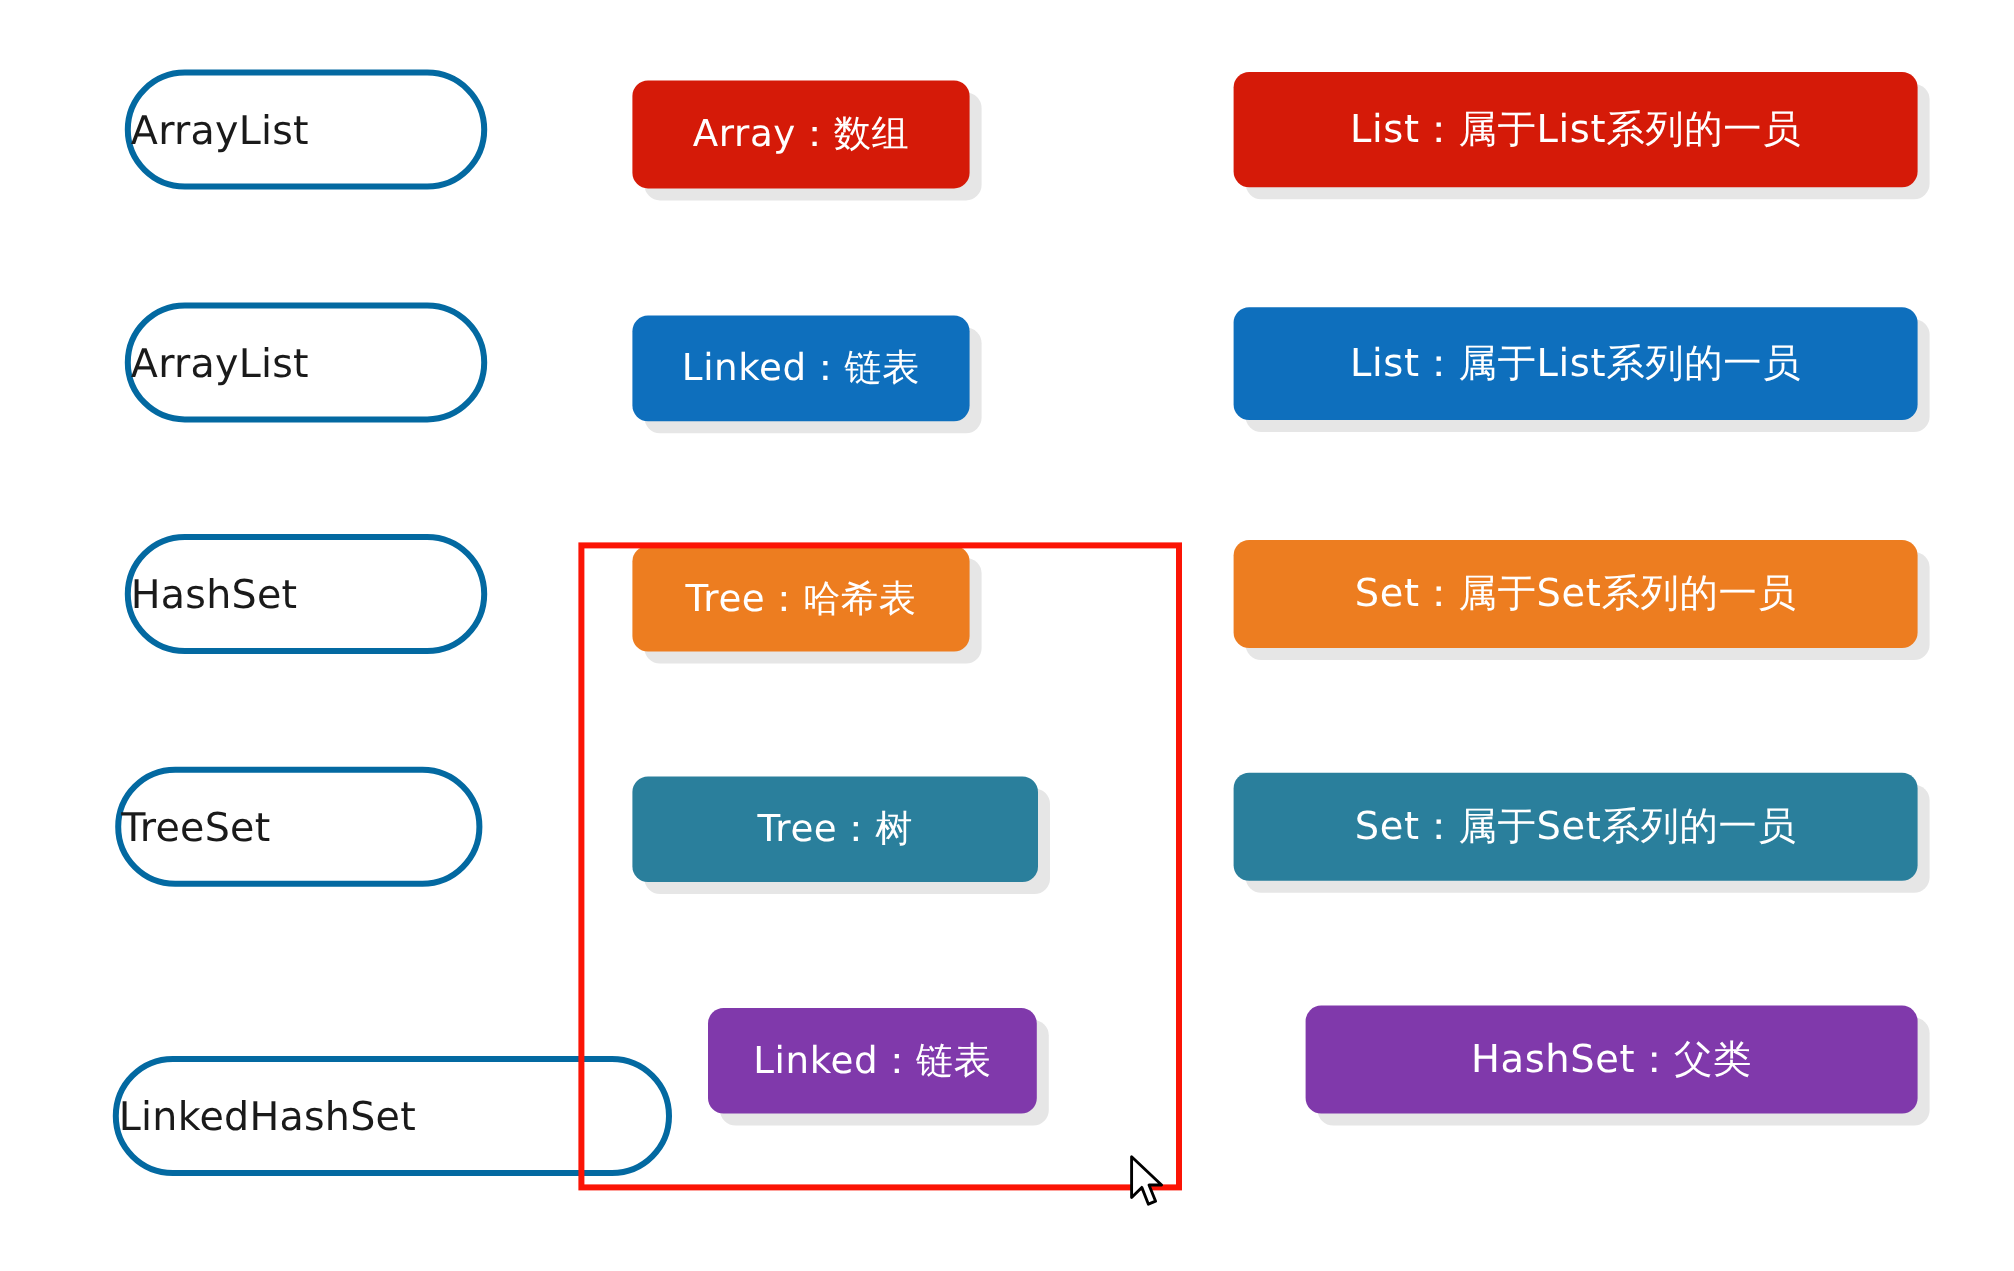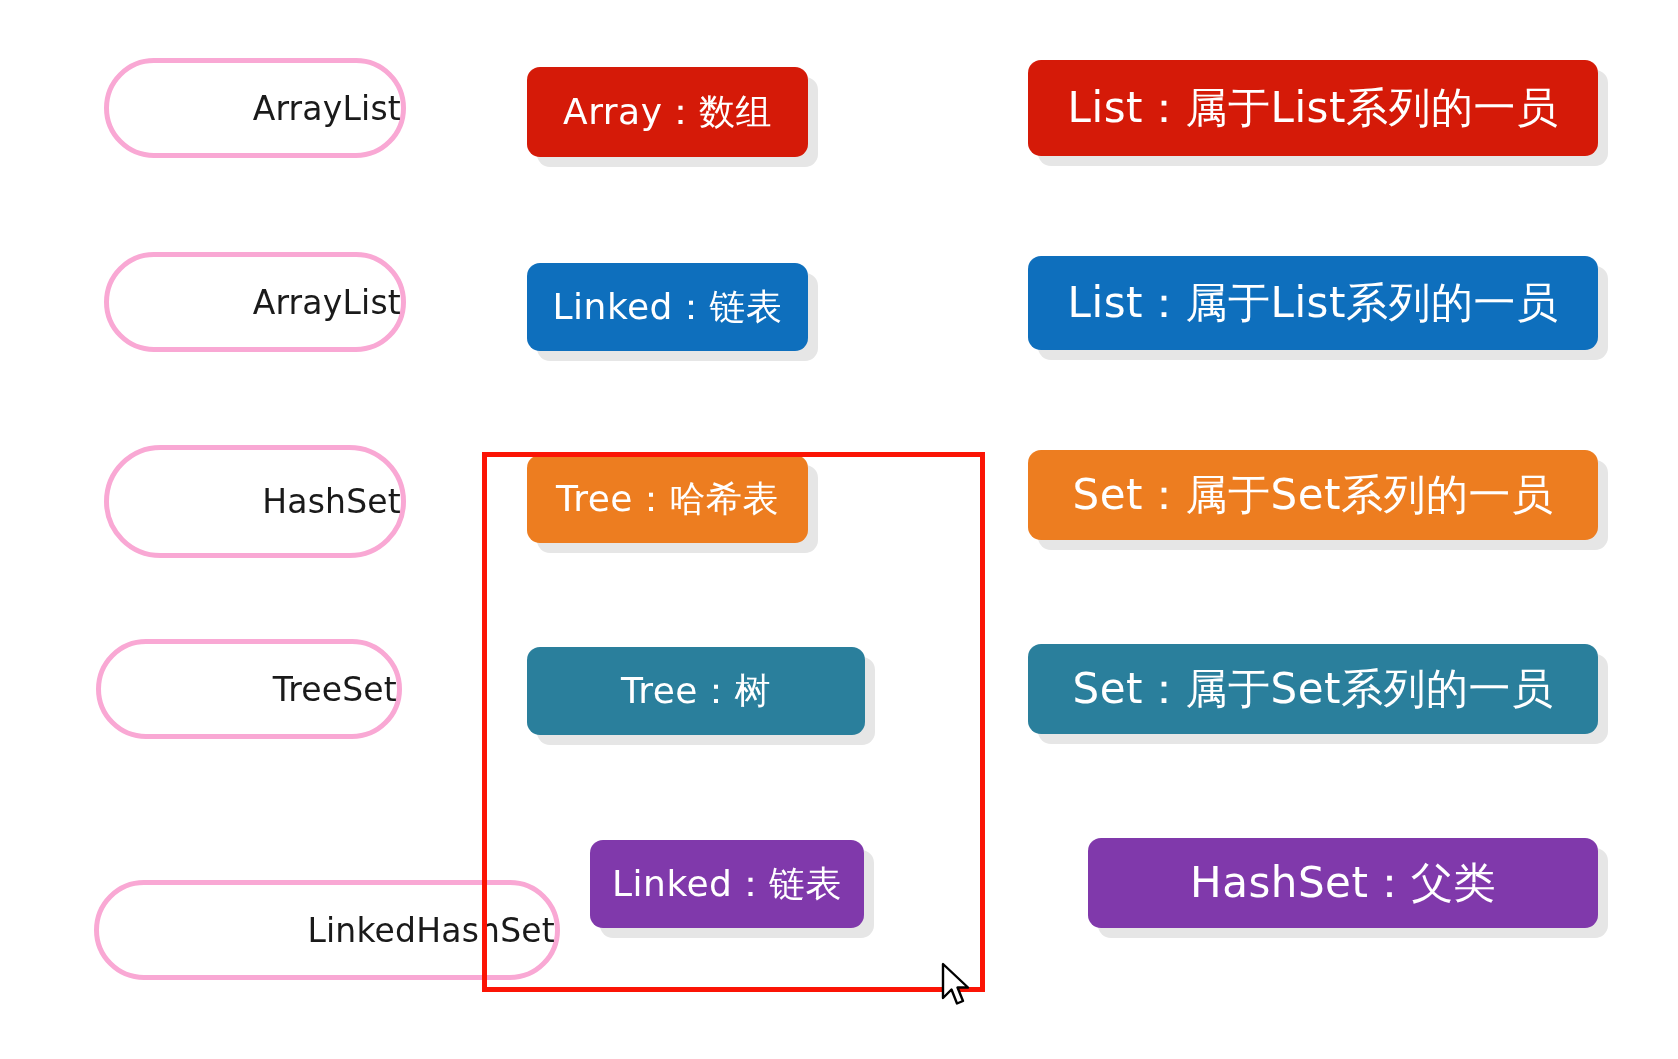--- a/index.html
+++ b/index.html
@@ -20,46 +20,46 @@
     left: 0; top: 0;
     width: 1678px;
     height: 1059px;
   }
 
   
   .pill {
     position: absolute;
     box-sizing: border-box;
     background: #ffffff;
-    border: 5px solid #f9a8d4;
+    border: 5px solid #0369a1;
     border-radius: 999px;
     display: flex;
     align-items: center;
-    justify-content: flex-end;
+    justify-content: flex-start;
     color: #1a1a1a;
     font-size: 33px;
     letter-spacing: 0.2px;
     z-index: 4;
   }
 
   
   .chip {
     position: absolute;
     box-sizing: border-box;
     border-radius: 13px;
     display: flex;
     align-items: center;
     justify-content: center;
     color: #ffffff;
-    font-size: 36px;
+    font-size: 31px;
     letter-spacing: 0.5px;
     box-shadow: 10px 10px 0 0 #e6e6e6;
     z-index: 3;
   }
-  .chip.wide { font-size: 42px; }
+  .chip.wide { font-size: 32px; }
 
   
   #red-box {
     position: absolute;
     box-sizing: border-box;
     border: 5px solid #fb1405;
     background: transparent;
     z-index: 6;
   }
 
@@ -94,21 +94,21 @@
   </div>
 
   <div class="chip" style="left:527px; top:263px; width:281px; height:88px; background:#0e6fbd;">
     <span>Linked：链表</span>
   </div>
 
   <div class="chip wide" style="left:1028px; top:256px; width:570px; height:94px; background:#0e6fbd;">
     <span>List：属于List系列的一员</span>
   </div>
 
-  <div class="pill" style="left:104px; top:445px; width:302px; height:113px;">
+  <div class="pill" style="left:104px; top:445px; width:302px; height:100px;">
     <span>HashSet</span>
   </div>
 
   <div class="chip" style="left:527px; top:455px; width:281px; height:88px; background:#ed7d20;">
     <span>Tree：哈希表</span>
   </div>
 
   <div class="chip wide" style="left:1028px; top:450px; width:570px; height:90px; background:#ed7d20;">
     <span>Set：属于Set系列的一员</span>
   </div>

